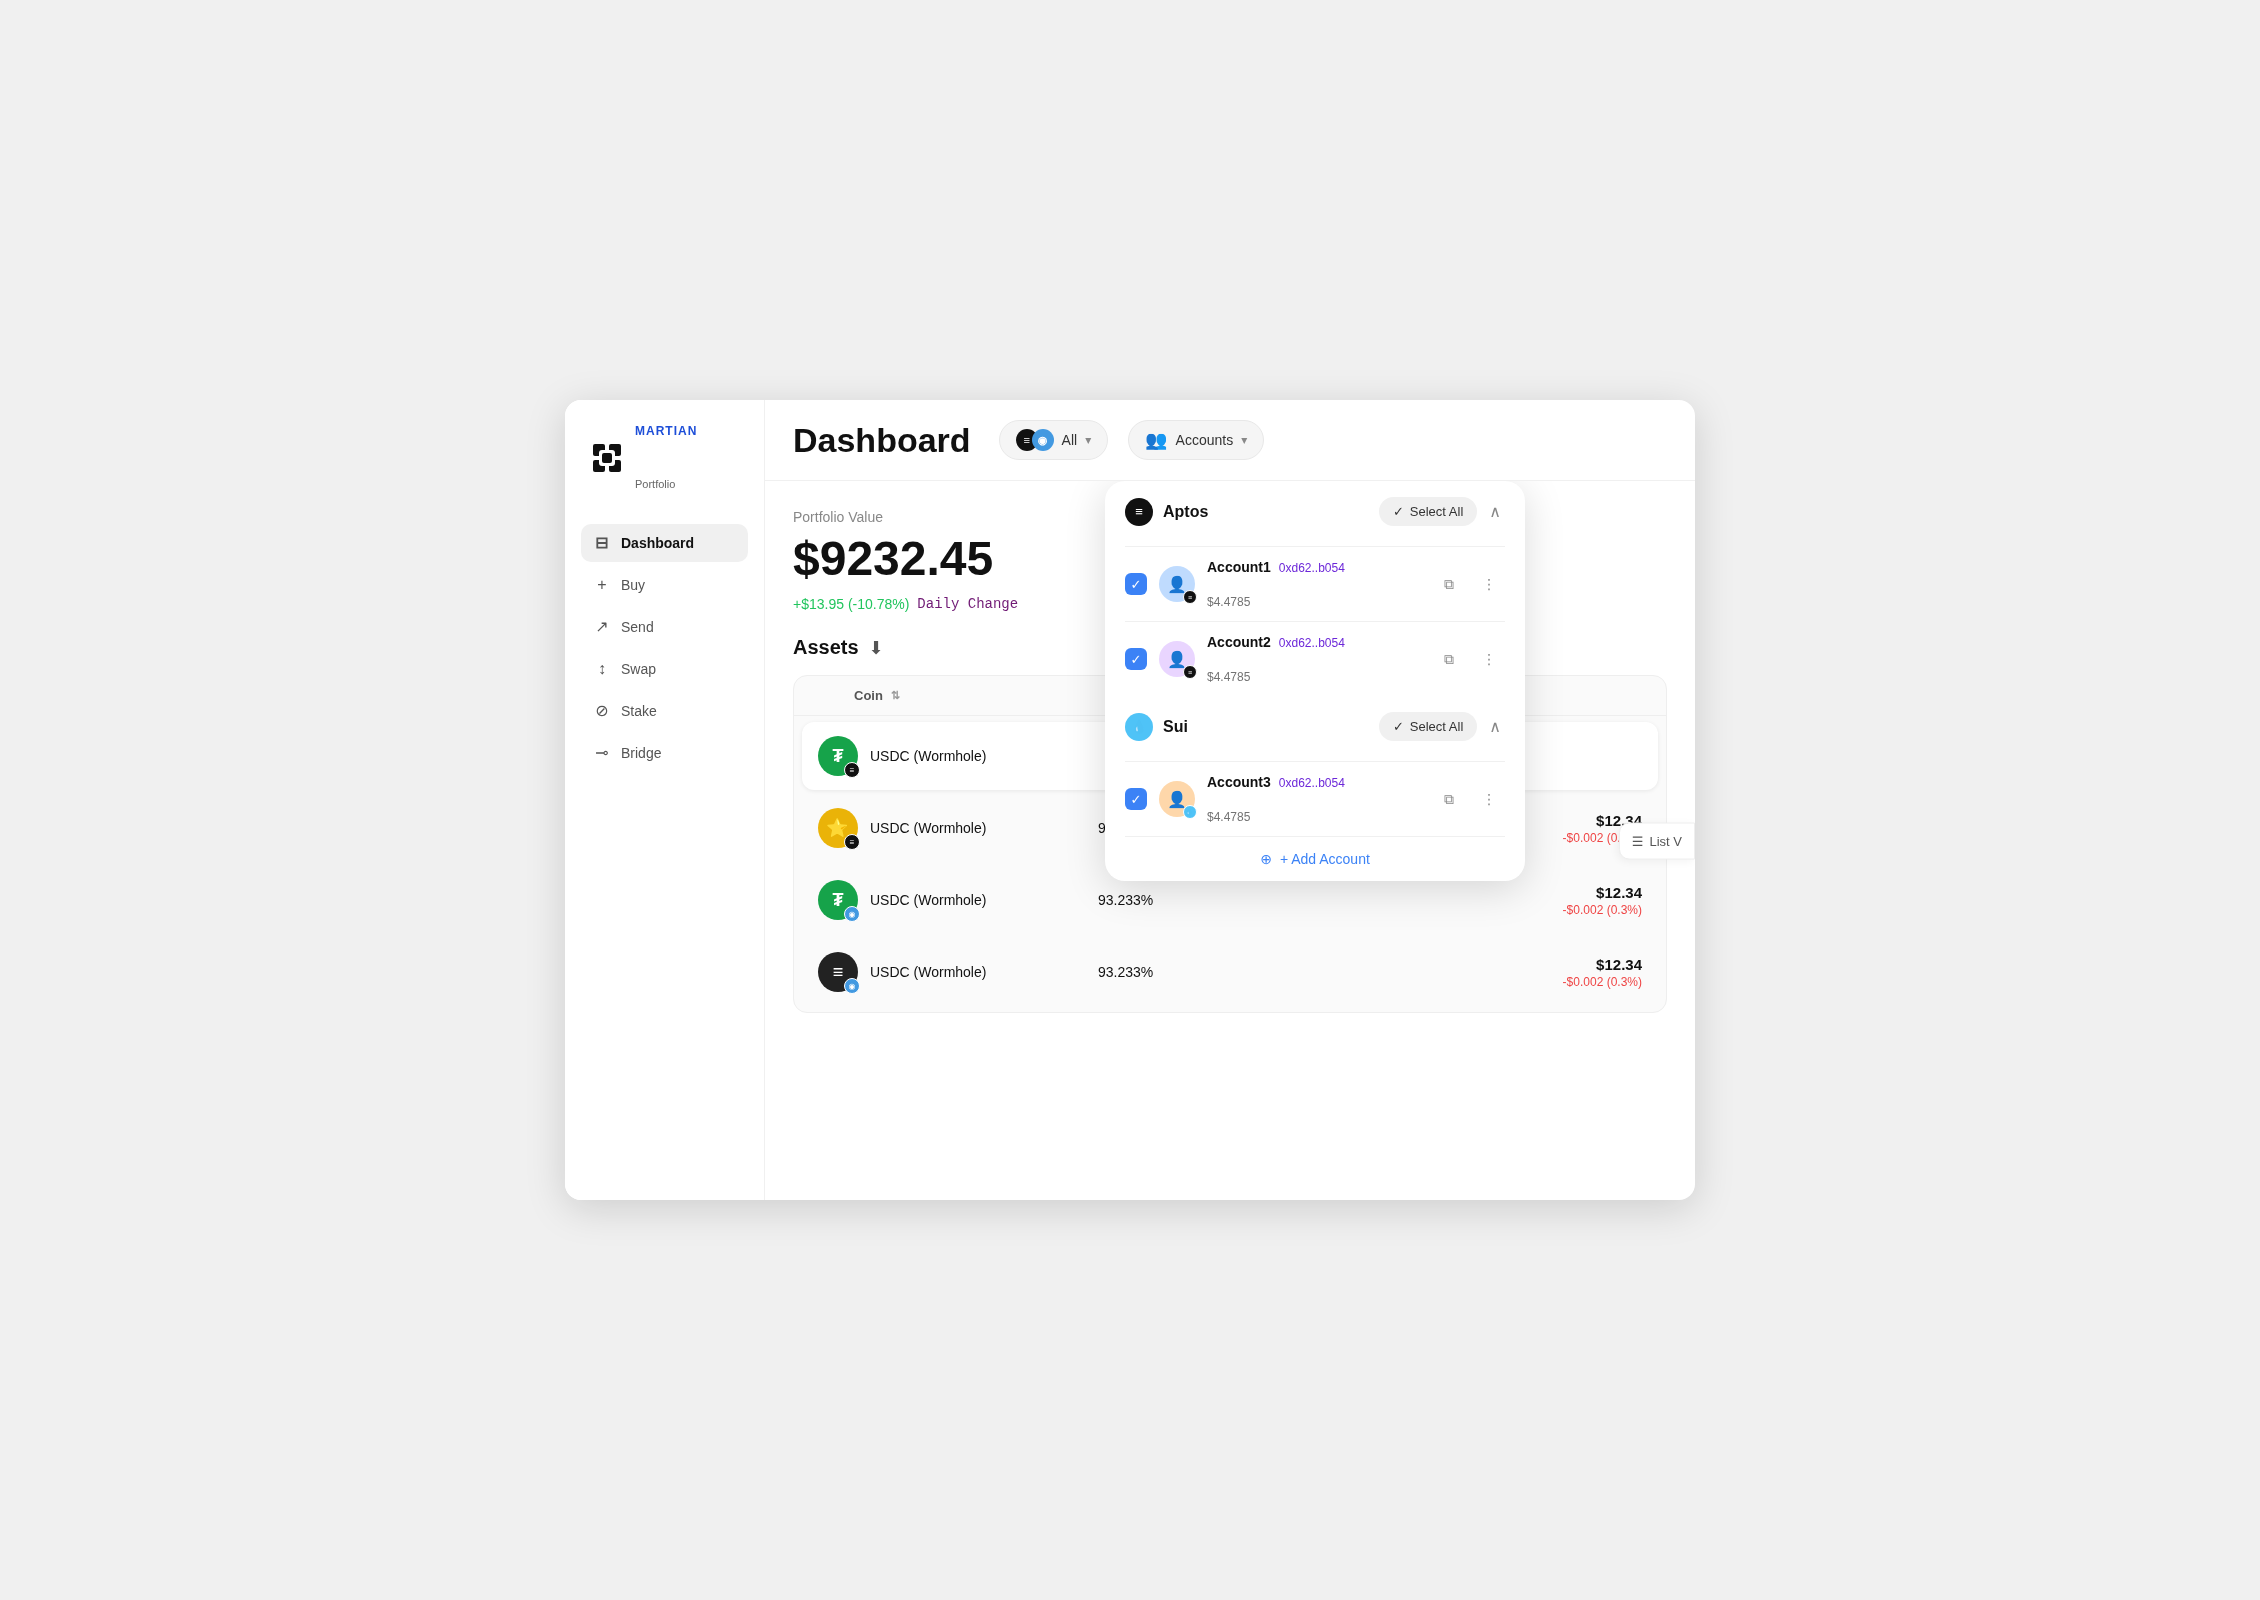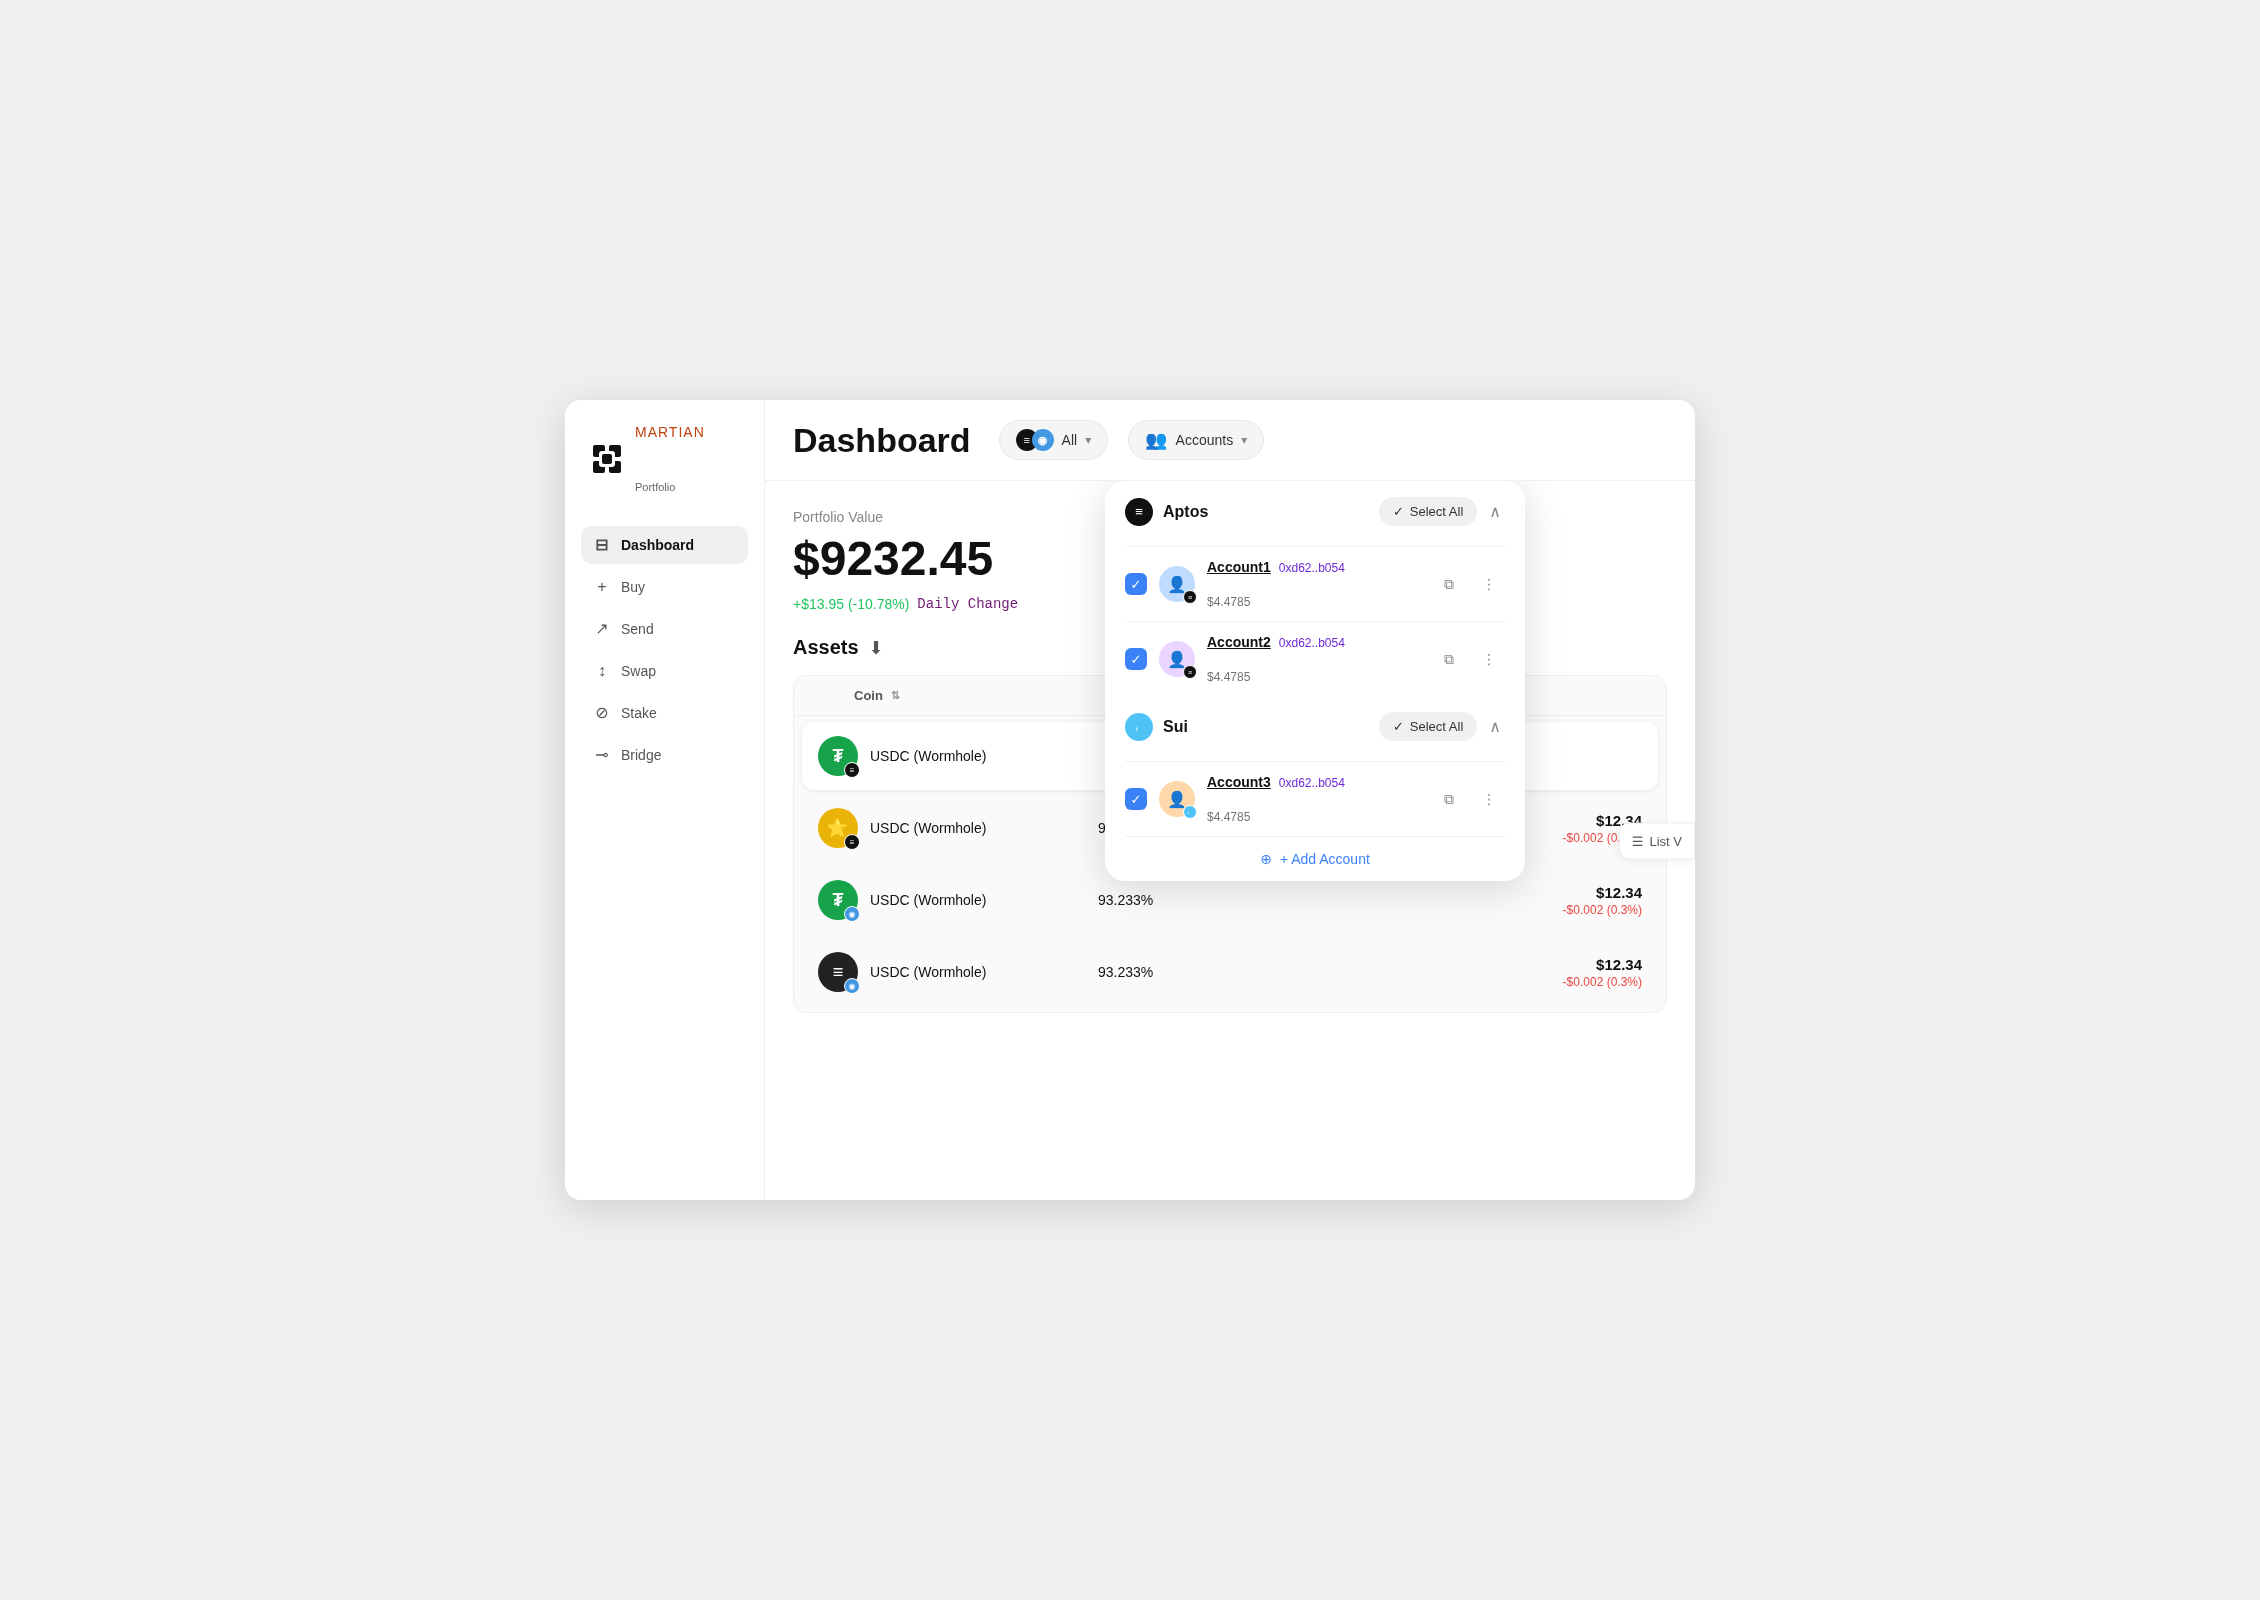--- a/index.html
+++ b/index.html
@@ -43,23 +43,23 @@
     .logo-icon {
       width: 36px;
       height: 36px;
     }
     .logo-text {
       display: flex;
       flex-direction: column;
       line-height: 1.2;
     }
     .logo-martian {
-      font-weight: 400;
-      font-size: 14px;
-      color: #c2410c;
+      font-weight: 700;
+      font-size: 12px;
+      color: #1d4ed8;
       letter-spacing: 1px;
     }
     .logo-portfolio {
       font-size: 11px;
       color: #666;
       margin-top: 40px;
     }
     .nav-item {
       display: flex;
       align-items: center;
@@ -351,21 +351,21 @@
       justify-content: center;
       font-size: 7px;
       color: white;
     }
     .account-info { flex: 1; }
     .account-name-row {
       display: flex;
       align-items: baseline;
       gap: 8px;
     }
-    .account-name { font-size: 14px; font-weight: 600; color: #111; text-decoration: underline; }
+    .account-name { font-size: 14px; font-weight: 600; color: #111; }
     .account-addr { font-size: 12px; color: #6d28d9; }
     .account-balance { font-size: 12px; color: #737373; margin-top: 20px; }
     .account-actions {
       display: flex;
       align-items: center;
       gap: 8px;
     }
     .icon-btn {
       width: 32px;
       height: 32px;

